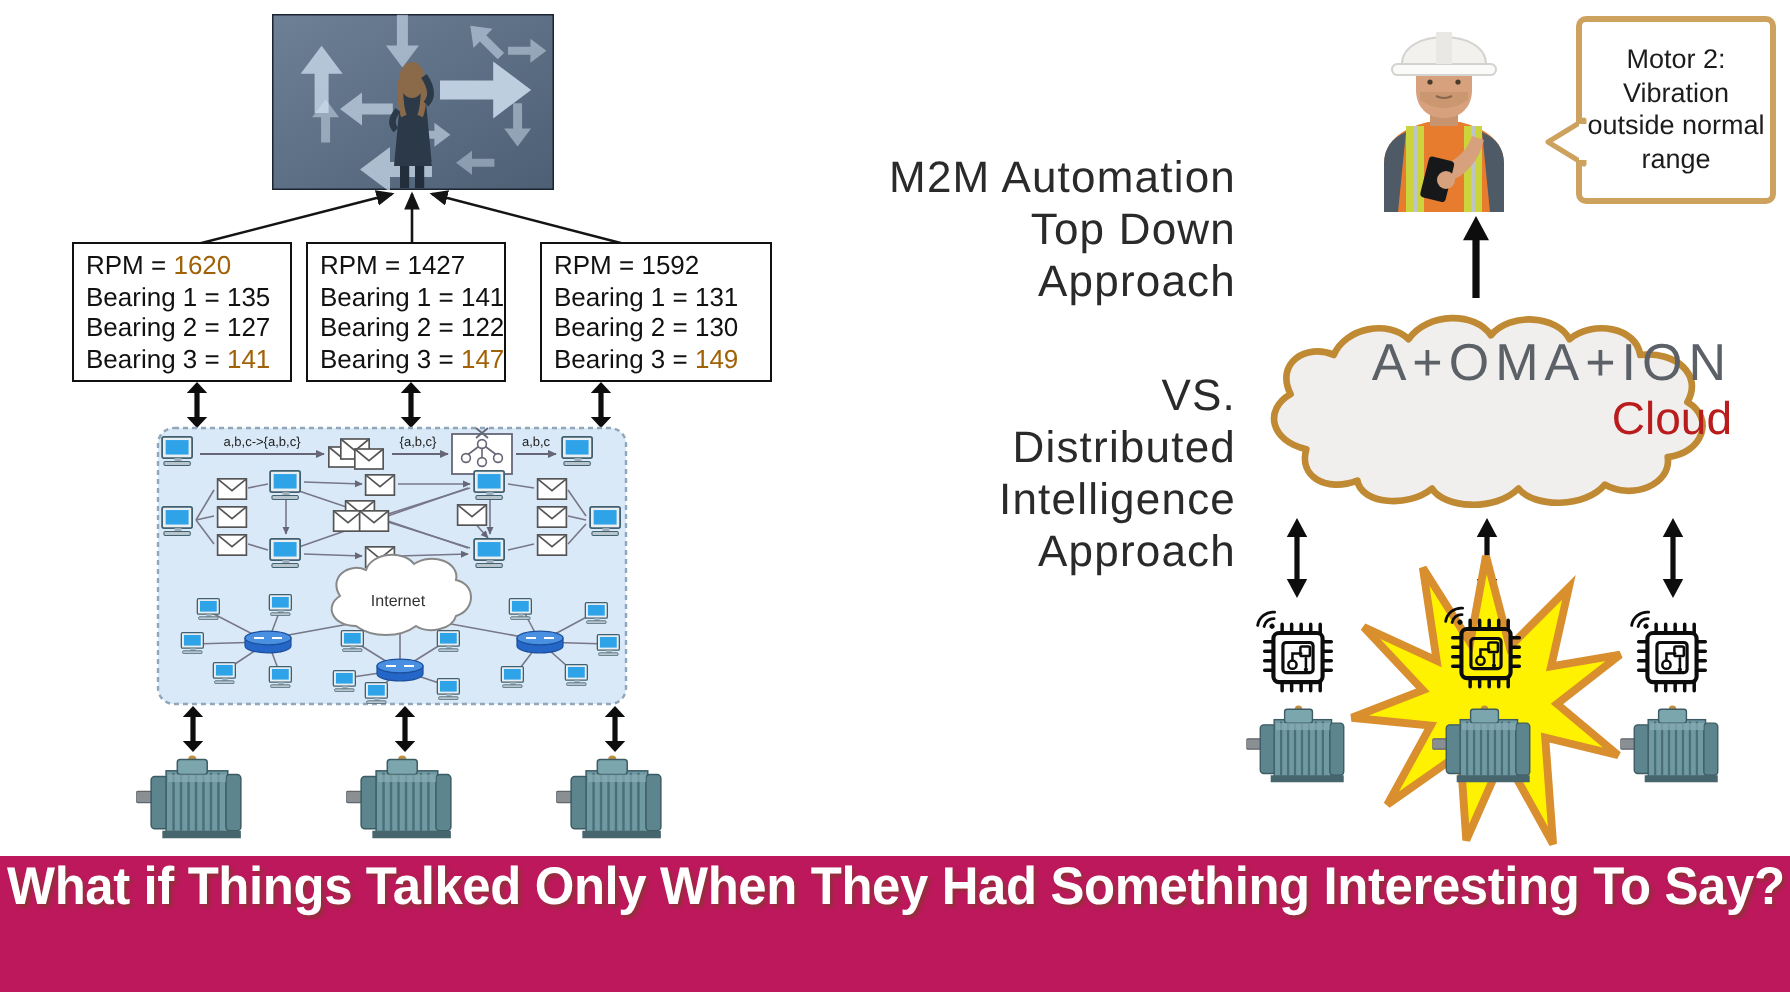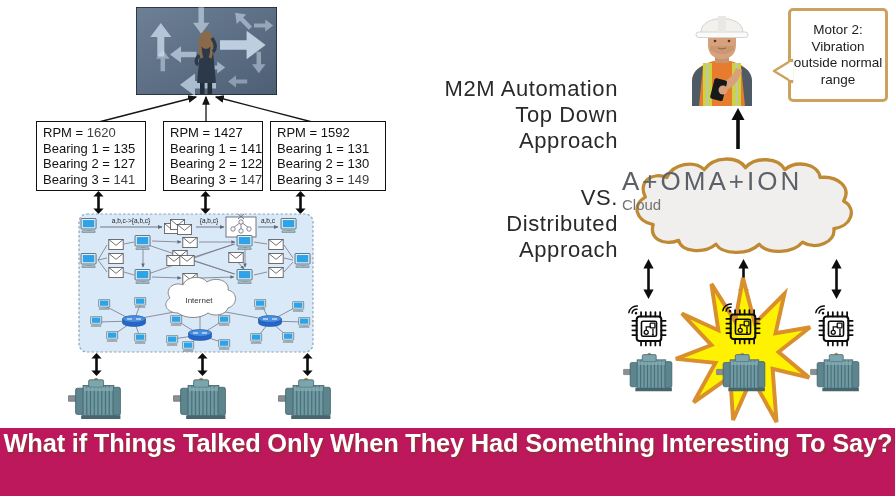--- a/index.html
+++ b/index.html
@@ -4,40 +4,40 @@
 <style>
   html,body{margin:0;padding:0;background:#ffffff;}
   .slide{position:relative;width:895px;height:496px;background:#ffffff;overflow:hidden;
          font-family:"Liberation Sans",sans-serif;}
   .abs{position:absolute;}
 
   
   .sensor-box{position:absolute;top:121px;height:70px;width:106px;border:1.6px solid #111;
               background:#fff;padding:3px 0 0 6px;box-sizing:border-box;}
   .srow{font-size:13px;line-height:15.6px;color:#111;white-space:nowrap;}
-  .val-red{color:#404040;}
+  .val-red{color:#a16207;}
 
   
   .center-text{position:absolute;left:372px;top:76px;width:246px;text-align:right;
                color:#2a2a2a;font-size:22px;line-height:26px;font-weight:300;letter-spacing:.6px;}
   .center-gap1{margin-top:31px;}
   .center-gap2{}
 
   
   .bubble{position:absolute;left:788px;top:8px;width:100px;height:94px;background:#fff;
           border:3px solid #cda25e;border-radius:5px;box-sizing:border-box;
           font-size:13.5px;line-height:16.5px;text-align:center;color:#1c1c1c;
           display:flex;align-items:center;justify-content:center;padding:2px;}
   .bubble-tail{position:absolute;left:-18px;top:48px;overflow:visible;}
 
   
-  .cloud-brand{position:absolute;left:622px;top:166px;width:244px;text-align:left;
+  .cloud-brand{position:absolute;left:622px;top:166px;width:244px;text-align:right;
                font-size:26px;letter-spacing:3px;color:#5c6168;font-weight:400;}
-  .cloud-word{position:absolute;left:622px;top:196px;width:244px;text-align:left;
-              font-size:15px;color:#737373;}
+  .cloud-word{position:absolute;left:622px;top:196px;width:244px;text-align:right;
+              font-size:23px;color:#b91c1c;}
 
   
   .banner{position:absolute;left:0;top:428px;width:895px;height:71px;background:#be185d;
           display:flex;align-items:flex-start;justify-content:center;}
   .banner span{color:#ffffff;font-weight:bold;font-size:26.5px;letter-spacing:-0.2px;
                transform:scaleX(.96);white-space:nowrap;
                text-shadow:1.5px 1.5px 2px rgba(105,70,25,.55);}
   svg{display:block;}
 </style>
 </head>
@@ -150,21 +150,21 @@
       <line x1="290" y1="31" x2="186" y2="4" marker-end="url(#mA)"></line>
     </g>
   </svg>
 
   <div class="sensor-box" style="left:36px;width:110px">
     <div class="srow"><span>RPM = </span><span class="val-red">1620</span></div>
     <div class="srow"><span>Bearing 1 = </span><span>135</span></div>
     <div class="srow"><span>Bearing 2 = </span><span>127</span></div>
     <div class="srow"><span>Bearing 3 = </span><span class="val-red">141</span></div>
   </div>
-  <div class="sensor-box" style="left:163px;width:100px">
+  <div class="sensor-box" style="left:153px;width:100px">
     <div class="srow"><span>RPM = </span><span>1427</span></div>
     <div class="srow"><span>Bearing 1 = </span><span>141</span></div>
     <div class="srow"><span>Bearing 2 = </span><span>122</span></div>
     <div class="srow"><span>Bearing 3 = </span><span class="val-red">147</span></div>
   </div>
   <div class="sensor-box" style="left:270px;width:116px">
     <div class="srow"><span>RPM = </span><span>1592</span></div>
     <div class="srow"><span>Bearing 1 = </span><span>131</span></div>
     <div class="srow"><span>Bearing 2 = </span><span>130</span></div>
     <div class="srow"><span>Bearing 3 = </span><span class="val-red">149</span></div>
@@ -320,20 +320,21 @@
   <svg class="abs" style="left:278px;top:377px" width="60" height="43" viewBox="0 0 64 46">
       <use href="#motor"></use>
     </svg>
 
   <div class="center-text">
     <div>M2M Automation</div>
     <div>Top Down</div>
     <div>Approach</div>
     <div class="center-gap1">VS.</div>
     <div class="center-gap2">Distributed</div>
+    <div>Intelligence</div>
     <div>Approach</div>
   </div>
 
   <svg class="abs" style="left:684px;top:8px" width="76" height="98" viewBox="0 0 76 98">
     <path d="M8,98 L8,74 C8,62 18,56 30,53 L46,53 C58,56 68,62 68,74 L68,98 Z" fill="#e87c2e"></path>
     <path d="M8,98 L8,74 C8,66 12,61 19,58 L15,98 Z" fill="#4e5a66"></path>
     <path d="M68,98 L68,74 C68,66 64,61 57,58 L61,98 Z" fill="#4e5a66"></path>
     <rect x="19" y="55" width="9" height="43" fill="#cbd53b"></rect>
     <rect x="48" y="55" width="9" height="43" fill="#cbd53b"></rect>
     <rect x="22.5" y="55" width="2" height="43" fill="#bfc4c9"></rect>

